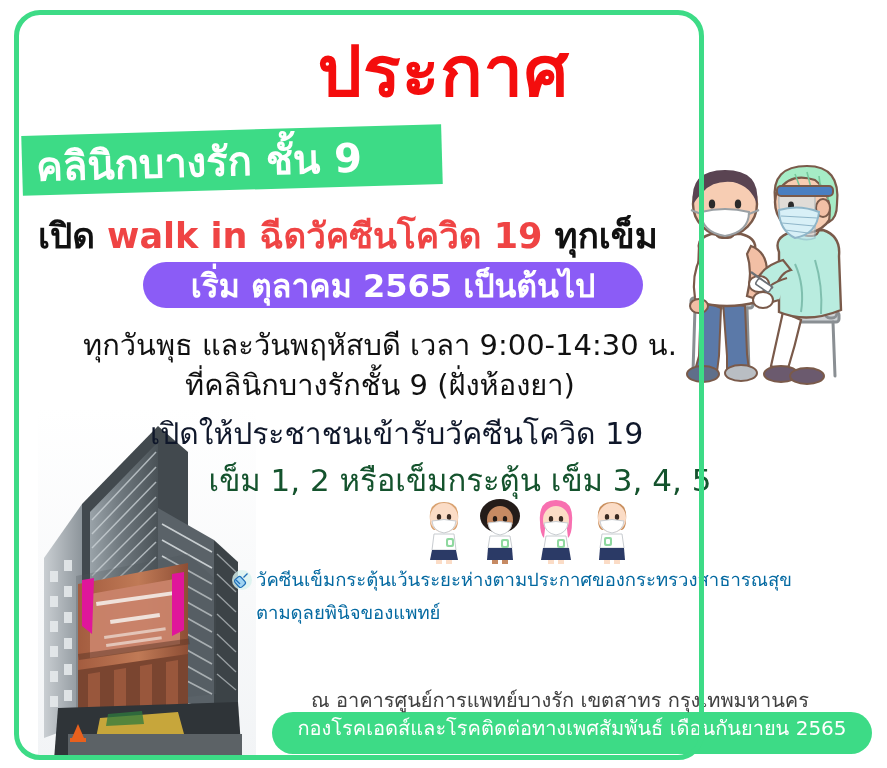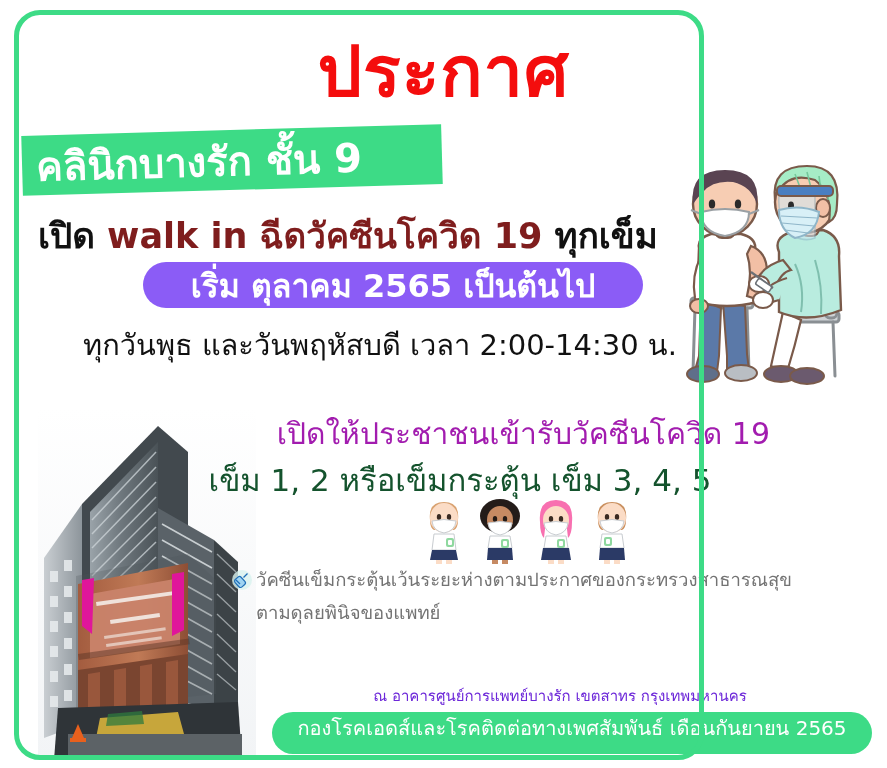--- a/index.html
+++ b/index.html
@@ -83,21 +83,21 @@
     left: 38px;
     top: 208px;
     width: 640px;
     font-size: 35px;
     font-weight: bold;
     color: #111111;
     white-space: nowrap;
     z-index: 30;
   }
   .walkin-line .red {
-    color: #7f1d1d;
+    color: #ef4444;
   }
 
   
   .start-pill {
     position: absolute;
     left: 143px;
     top: 262px;
     width: 500px;
     height: 46px;
     background: #8b5cf6;
@@ -127,23 +127,23 @@
   }
   .sched-1 { top: 322px; }
   .sched-2 { top: 362px; }
 
   
   .callout-green {
     position: absolute;
     left: 150px;
     top: 410px;
     width: 620px;
-    text-align: right;
+    text-align: left;
     font-size: 30px;
-    color: #a21caf;
+    color: #0f172a;
     white-space: nowrap;
     z-index: 30;
   }
   .callout-black {
     position: absolute;
     left: 150px;
     top: 455px;
     width: 620px;
     text-align: center;
     font-size: 31px;
@@ -169,35 +169,35 @@
   .note-bullet {
     width: 28px;
     flex: 0 0 28px;
     display: flex;
     align-items: center;
     justify-content: center;
     padding-top: 1px;
   }
   .note-text {
     font-size: 18.5px;
-    color: #737373;
+    color: #0369a1;
     line-height: 1.35;
     white-space: nowrap;
   }
   .note-row.indent .note-bullet { visibility: hidden; }
 
   
   .venue {
     position: absolute;
     left: 250px;
     top: 684px;
     width: 620px;
     text-align: center;
-    font-size: 15px;
-    color: #6d28d9;
+    font-size: 20px;
+    color: #404040;
     white-space: nowrap;
     z-index: 30;
   }
 
   
   .footer-pill {
     position: absolute;
     left: 272px;
     top: 712px;
     width: 600px;
@@ -533,21 +533,22 @@
 
   <div class="clinic-banner"></div>
   <div class="clinic-banner-text">คลินิกบางรัก  ชั้น 9</div>
 
   <div class="walkin-line"><span>เปิด </span><span class="red">walk in ฉีดวัคซีนโควิด 19</span><span> ทุกเข็ม</span></div>
 
   <div class="start-pill">
     <span class="start-pill-text">เริ่ม ตุลาคม 2565 เป็นต้นไป</span>
   </div>
 
-  <div class="sched sched-1">ทุกวันพุธ และวันพฤหัสบดี  เวลา 2:00-14:30 น.</div>
+  <div class="sched sched-1">ทุกวันพุธ และวันพฤหัสบดี  เวลา 9:00-14:30 น.</div>
+  <div class="sched sched-2">ที่คลินิกบางรักชั้น 9 (ฝั่งห้องยา)</div>
 
   <div class="callout-green">เปิดให้ประชาชนเข้ารับวัคซีนโควิด 19</div>
   <div class="callout-black">เข็ม 1, 2 หรือเข็มกระตุ้น เข็ม 3, 4, 5</div>
 
   <div class="notes">
 
     <div class="note-row">
       <span class="note-bullet">
         <svg width="22" height="22" viewBox="0 0 22 22">
           <ellipse cx="11" cy="11" rx="10" ry="10" fill="#d8f3ef" opacity="0.8"></ellipse>

